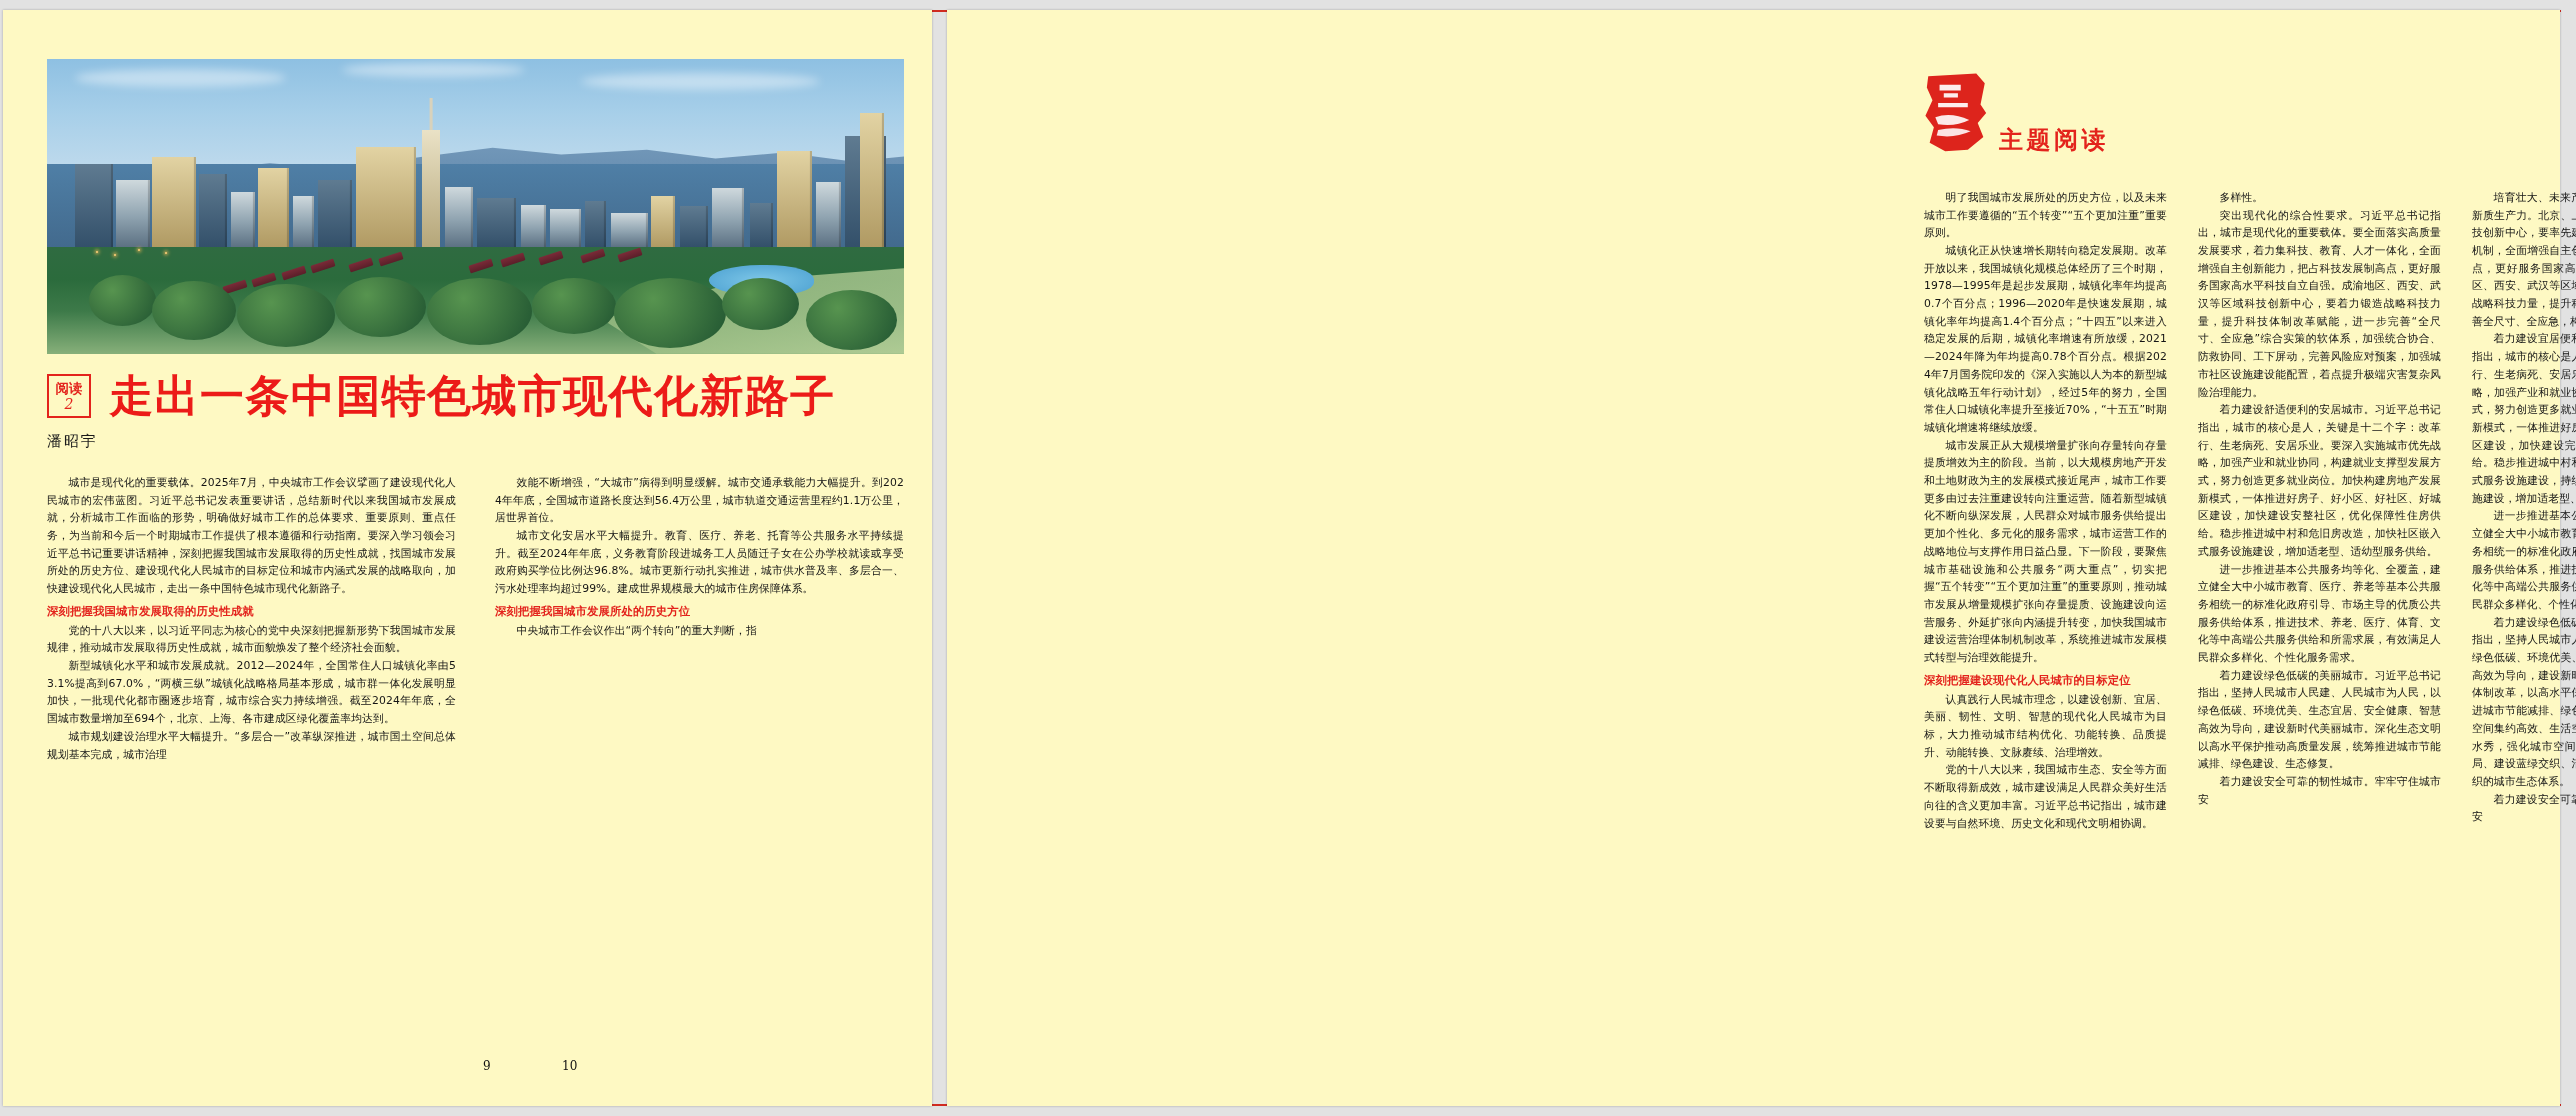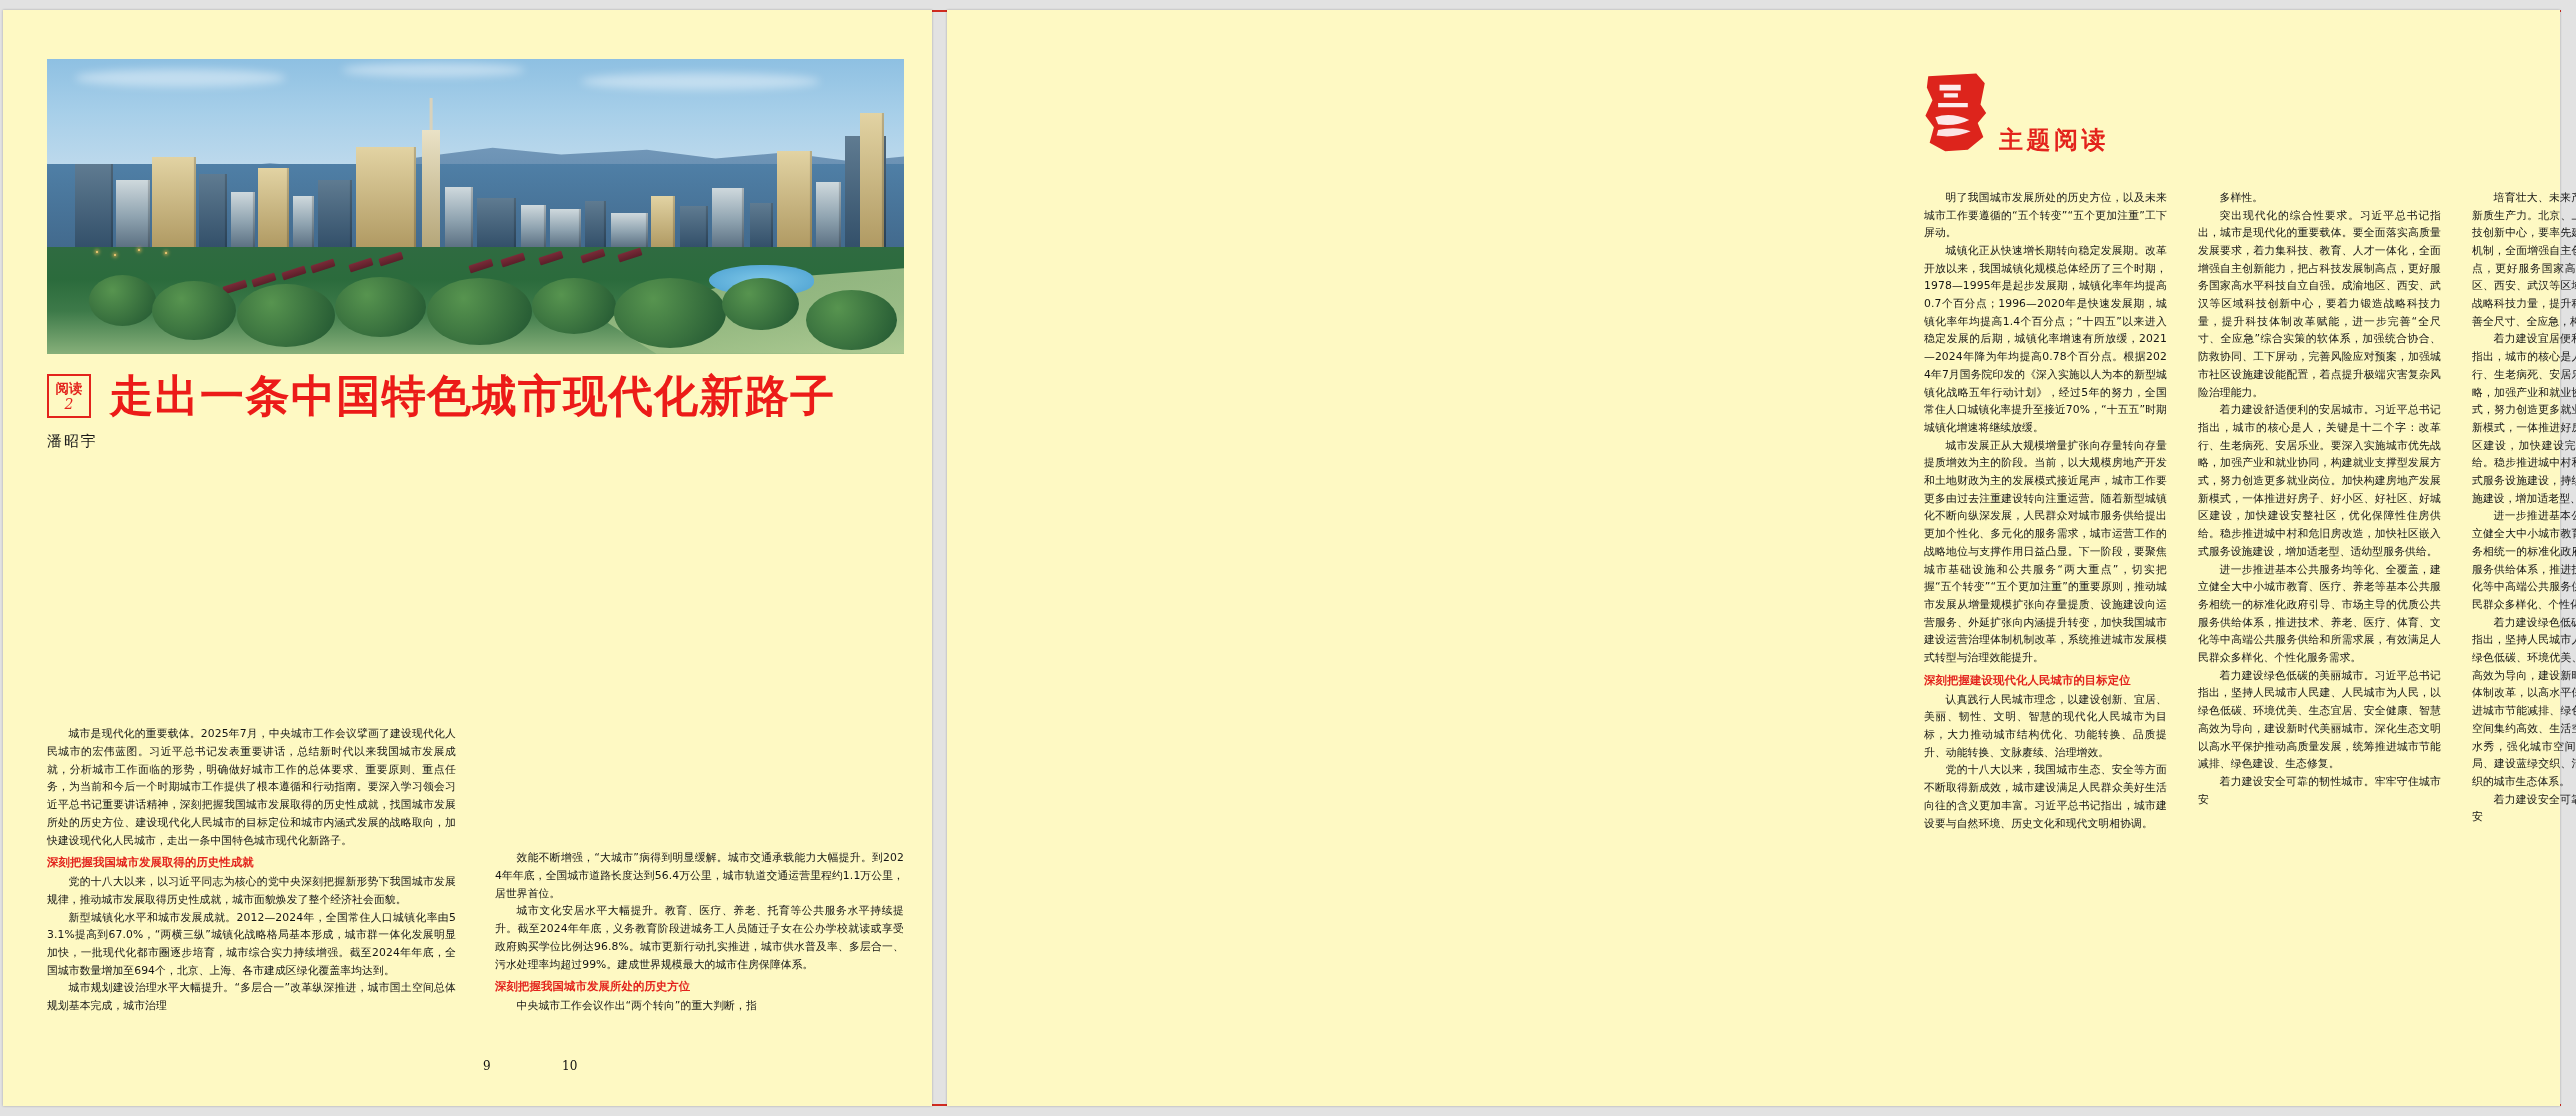--- a/index.html
+++ b/index.html
@@ -156,21 +156,21 @@
     font-size: 11.4px;
     line-height: 18.3px;
     color: #e3231c;
     font-weight: 700;
     text-indent: 0;
     margin: 4.2px 0 1.4px 0;
     letter-spacing: 0.1px;
     word-break: break-all;
   }
 
-  #left-cols { left: 44px; top: 464px; width: 857px; height: 541px; gap: 39px; align-items: flex-end; }
+  #left-cols { left: 44px; top: 464px; width: 857px; height: 541px; gap: 39px; }
   #left-cols .col { width: 409px; }
 
   
   #topic-flag {
     position: absolute;
     left: 977px; top: 62px;
     width: 232px; height: 105px;
   }
   #seal {
     position: absolute; left: 0; top: 0;
@@ -320,21 +320,21 @@
         </svg>
       </div>
       <div id="topic-label">主题阅读</div>
     </div>
 
     <div class="cols" id="right-cols-upper">
         <div class="col"></div>
       </div>
     <div class="cols" id="right-cols">
         <div class="col">
-          <p>明了我国城市发展所处的历史方位，以及未来城市工作要遵循的“五个转变”“五个更加注重”工下屏动。</p>
+          <p>明了我国城市发展所处的历史方位，以及未来城市工作要遵循的“五个转变”“五个更加注重”重要原则。</p>
           <p>城镇化正从快速增长期转向稳定发展期。改革开放以来，我国城镇化规模总体经历了三个时期，1978—1995年是起步发展期，城镇化率年均提高0.7个百分点；1996—2020年是快速发展期，城镇化率年均提高1.4个百分点；“十四五”以来进入稳定发展的后期，城镇化率增速有所放缓，2021—2024年降为年均提高0.78个百分点。根据2024年7月国务院印发的《深入实施以人为本的新型城镇化战略五年行动计划》，经过5年的努力，全国常住人口城镇化率提升至接近70%，“十五五”时期城镇化增速将继续放缓。</p>
           <p>城市发展正从大规模增量扩张向存量转向存量提质增效为主的阶段。当前，以大规模房地产开发和土地财政为主的发展模式接近尾声，城市工作要更多由过去注重建设转向注重运营。随着新型城镇化不断向纵深发展，人民群众对城市服务供给提出更加个性化、多元化的服务需求，城市运营工作的战略地位与支撑作用日益凸显。下一阶段，要聚焦城市基础设施和公共服务“两大重点”，切实把握“五个转变”“五个更加注重”的重要原则，推动城市发展从增量规模扩张向存量提质、设施建设向运营服务、外延扩张向内涵提升转变，加快我国城市建设运营治理体制机制改革，系统推进城市发展模式转型与治理效能提升。</p>
           <h3>深刻把握建设现代化人民城市的目标定位</h3>
           <p>认真践行人民城市理念，以建设创新、宜居、美丽、韧性、文明、智慧的现代化人民城市为目标，大力推动城市结构优化、功能转换、品质提升、动能转换、文脉赓续、治理增效。</p>
           <p>党的十八大以来，我国城市生态、安全等方面不断取得新成效，城市建设满足人民群众美好生活向往的含义更加丰富。习近平总书记指出，城市建设要与自然环境、历史文化和现代文明相协调。</p>
         </div>
         <div class="col">
           <p>多样性。</p>
           <p>突出现代化的综合性要求。习近平总书记指出，城市是现代化的重要载体。要全面落实高质量发展要求，着力集科技、教育、人才一体化，全面增强自主创新能力，把占科技发展制高点，更好服务国家高水平科技自立自强。成渝地区、西安、武汉等区域科技创新中心，要着力锻造战略科技力量，提升科技体制改革赋能，进一步完善“全尺寸、全应急”综合实策的软体系，加强统合协合、防救协同、工下屏动，完善风险应对预案，加强城市社区设施建设能配置，着点提升极端灾害复杂风险治理能力。</p>
           <p>着力建设舒适便利的安居城市。习近平总书记指出，城市的核心是人，关键是十二个字：改革行、生老病死、安居乐业。要深入实施城市优先战略，加强产业和就业协同，构建就业支撑型发展方式，努力创造更多就业岗位。加快构建房地产发展新模式，一体推进好房子、好小区、好社区、好城区建设，加快建设安整社区，优化保障性住房供给。稳步推进城中村和危旧房改造，加快社区嵌入式服务设施建设，增加适老型、适幼型服务供给。</p>

